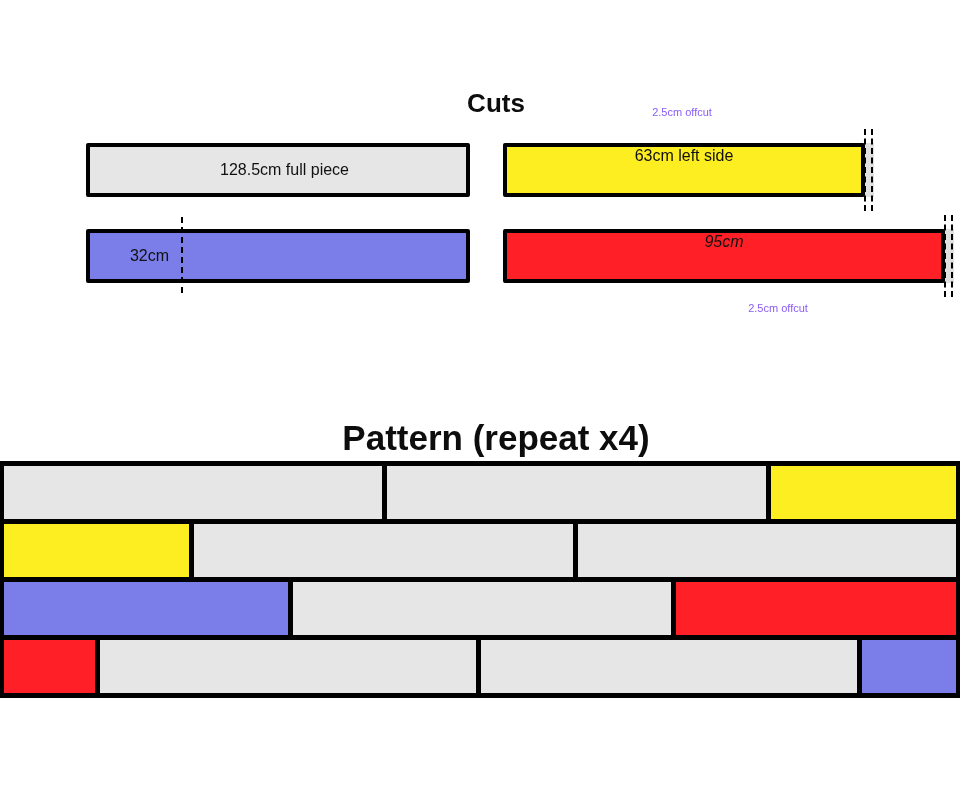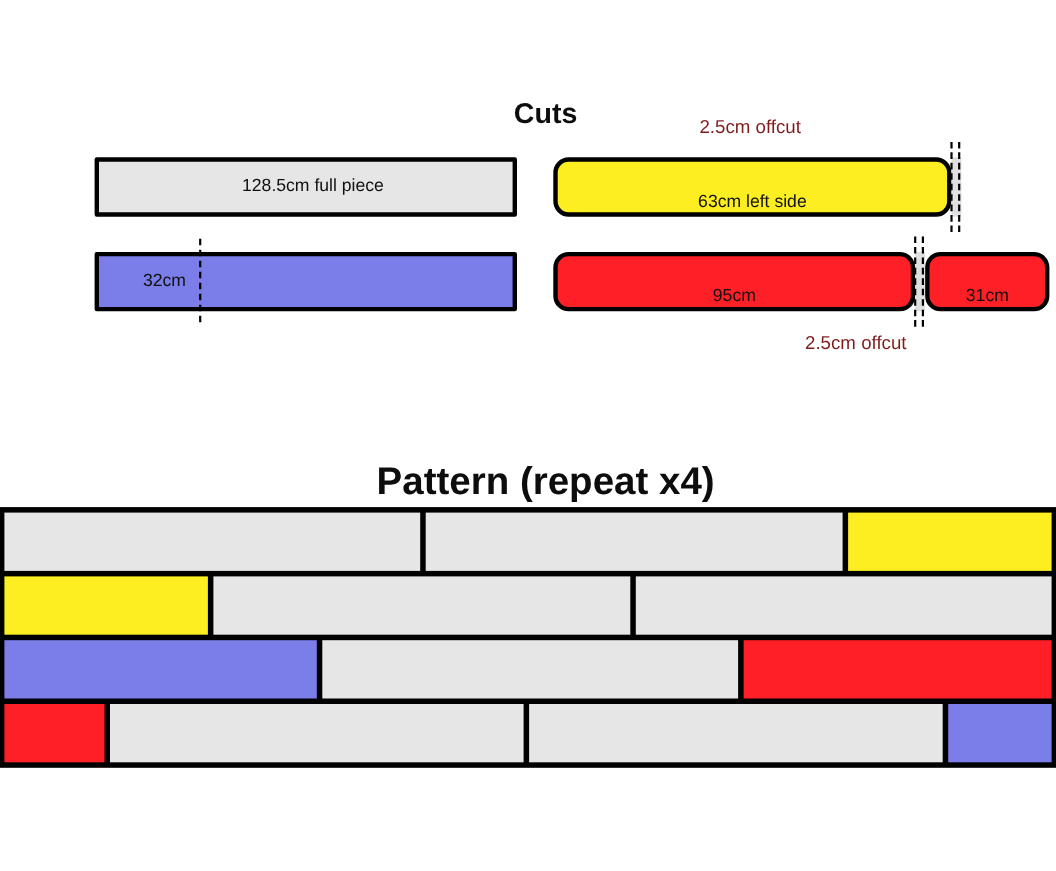--- a/index.html
+++ b/index.html
@@ -8,38 +8,38 @@
     font-family:"Liberation Sans", sans-serif;color:#111;overflow:hidden;
   }
   .title{
     position:absolute;left:0;width:960px;text-align:center;
     font-weight:bold;margin:16px;color:#0d0d0d;
   }
   .cuts-title{top:72px;font-size:26px;}
   .pattern-title{top:402px;font-size:35px;}
 
   .offcut-label{
-    position:absolute;width:220px;text-align:center;font-size:17px;color:#7f1d1d;
+    position:absolute;width:220px;text-align:center;font-size:11px;color:#8b5cf6;
   }
   .offcut-label.top{top:106px;left:572px;}
   .offcut-label.bottom{top:302px;left:668px;}
 
   .bar{position:absolute;height:54px;box-sizing:border-box;font-size:16px;padding-left:13px;}
   .bar.single{
     border:4px solid #000;border-radius:2px;display:flex;align-items:center;
   }
   .gray-bar{top:143px;left:86px;width:384px;background:#e6e6e6;justify-content:center;}
   .purple-bar{top:229px;left:86px;width:384px;background:#7b7de9;}
   .yellow-bar{top:143px;left:490px;width:384px;}
-  .red-bar{top:229px;left:490px;width:464px;}
+  .red-bar{top:229px;left:490px;width:464px;font-style:italic;}
 
   .bar.split{display:flex;}
   .piece{
-    border:4px solid #000;border-radius:14px;box-sizing:border-box;
-    display:flex;align-items:flex-end;justify-content:center;flex-basis:0;
+    border:4px solid #000;border-radius:2px;box-sizing:border-box;
+    display:flex;align-items:flex-start;justify-content:center;flex-basis:0;
   }
   .piece.yellow{background:#fcee21;flex-grow:1;}
   .piece.red{background:#ff1f26;}
   .gap{width:9px;background:#e0e0e0;position:relative;flex:0 0 9px;}
   .dash{
     position:absolute;top:-14px;bottom:-14px;width:0;
     border-left:2px dashed #000;
   }
   .dash.l{left:-1px;}
   .dash.r{right:1px;}
@@ -84,23 +84,20 @@
 </div>
 
 <div class="bar split red-bar">
   <div class="piece red" id="red-left" style="flex-grow: 95;">
     <span>95cm</span>
   </div>
   <div class="gap">
     <i class="dash l"></i>
     <i class="dash r"></i>
   </div>
-  <div class="piece red" id="red-right" style="flex-grow: 31;">
-    <span>31cm</span>
-  </div>
 </div>
 
 <div class="offcut-label bottom">2.5cm offcut</div>
 
 <div class="title pattern-title">Pattern (repeat x4)</div>
 
 <div id="pattern">
     <div class="prow">
       <div class="plank" style="flex-grow: 128.5; background: rgb(230, 230, 230);"></div>
       <div class="plank" style="flex-grow: 128.5; background: rgb(230, 230, 230);"></div>

